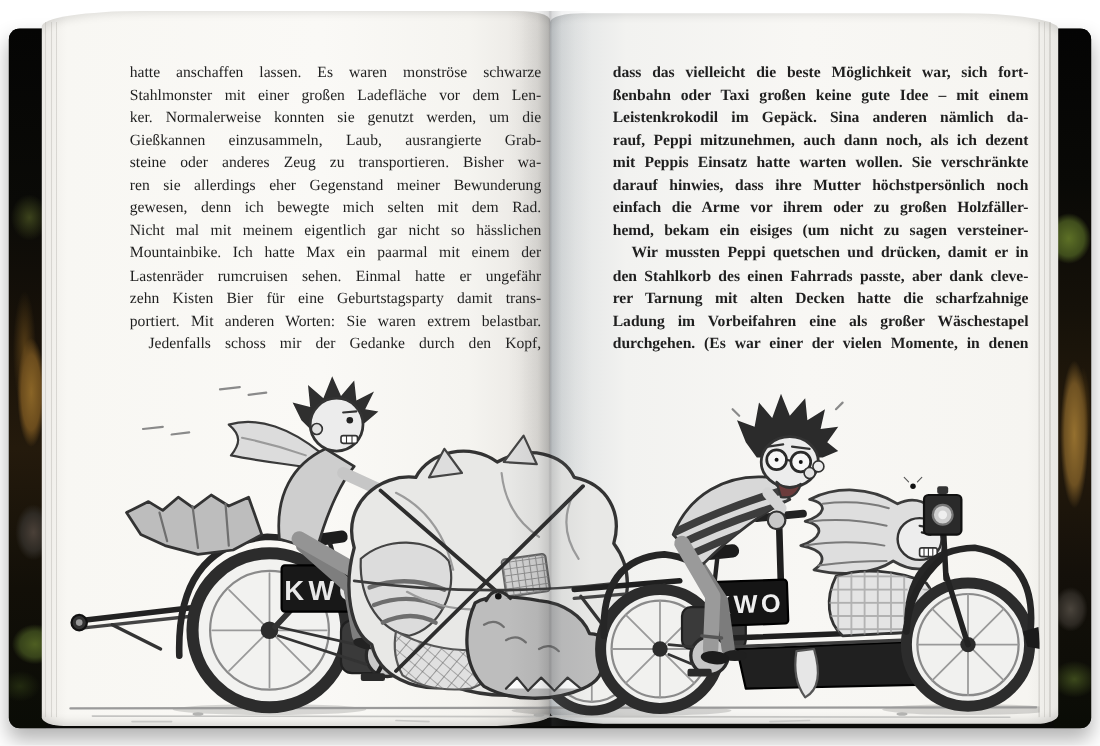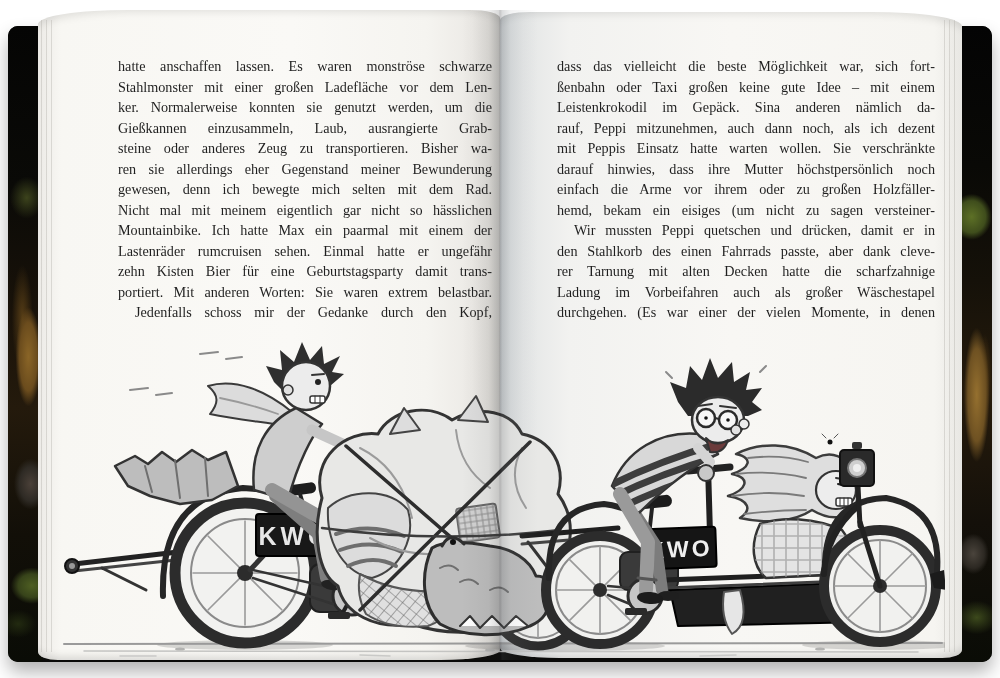--- a/index.html
+++ b/index.html
@@ -42,21 +42,21 @@
   .edge-lines.right{left:944px;}
 
   
   .gutter{position:absolute;left:462px;top:10px;width:76px;height:650px;z-index:5;pointer-events:none;
     background:linear-gradient(to right, rgba(0,0,0,0) 0%, rgba(70,70,70,.07) 35%, rgba(40,40,40,.17) 48%,
       rgba(28,28,34,.26) 50%, rgba(90,95,100,.22) 53%, rgba(130,135,140,.10) 64%, rgba(0,0,0,0) 100%);}
 
   
   .textblock{position:absolute;z-index:2;color:#1f1f1f;font-size:14.2px;line-height:20.5px;}
   .textblock.tb-left{left:118px;top:56px;width:374px;}
-  .textblock.tb-right{left:557px;top:56px;width:378px;}
+  .textblock.tb-right{left:557px;top:56px;width:378px;font-weight:bold;}
   .line{text-align:justify;text-align-last:justify;height:20.5px;overflow:hidden;white-space:normal;}
   .line.indent{text-indent:17px;}
 
   
   .illustration{position:absolute;left:60px;top:338px;width:885px;height:322px;z-index:3;}
   .illustration [stroke]{stroke-linecap:round;stroke-linejoin:round;}
   .plate-text{font-family:"Liberation Sans","DejaVu Sans",sans-serif;font-weight:bold;}
 </style>
 </head>
 <body>
@@ -94,21 +94,21 @@
     <div class="line">ßenbahn oder Taxi großen keine gute Idee – mit einem</div>
     <div class="line">Leistenkrokodil im Gepäck. Sina anderen nämlich da-</div>
     <div class="line">rauf, Peppi mitzunehmen, auch dann noch, als ich dezent</div>
     <div class="line">mit Peppis Einsatz hatte warten wollen. Sie verschränkte</div>
     <div class="line">darauf hinwies, dass ihre Mutter höchstpersönlich noch</div>
     <div class="line">einfach die Arme vor ihrem oder zu großen Holzfäller-</div>
     <div class="line">hemd, bekam ein eisiges (um nicht zu sagen versteiner-</div>
     <div class="line indent">Wir mussten Peppi quetschen und drücken, damit er in</div>
     <div class="line">den Stahlkorb des einen Fahrrads passte, aber dank cleve-</div>
     <div class="line">rer Tarnung mit alten Decken hatte die scharfzahnige</div>
-    <div class="line">Ladung im Vorbeifahren auch als großer Wäschestapel</div>
+    <div class="line">Ladung im Vorbeifahren eine als großer Wäschestapel</div>
     <div class="line">durchgehen. (Es war einer der vielen Momente, in denen</div>
   </div>
 
   <svg class="illustration" viewBox="0 0 885 322" xmlns="http://www.w3.org/2000/svg">
     <defs>
       <pattern id="net" width="9" height="9" patternUnits="userSpaceOnUse" patternTransform="rotate(40)">
         <path d="M0 0 H9 M0 0 V9" stroke="#6a6a6a" stroke-width="1.1" fill="none"></path>
       </pattern>
       <pattern id="plaid" width="12" height="12" patternUnits="userSpaceOnUse">
         <path d="M0 6 H12 M6 0 V12" stroke="#9a9a9a" stroke-width="1.6" fill="none"></path>

